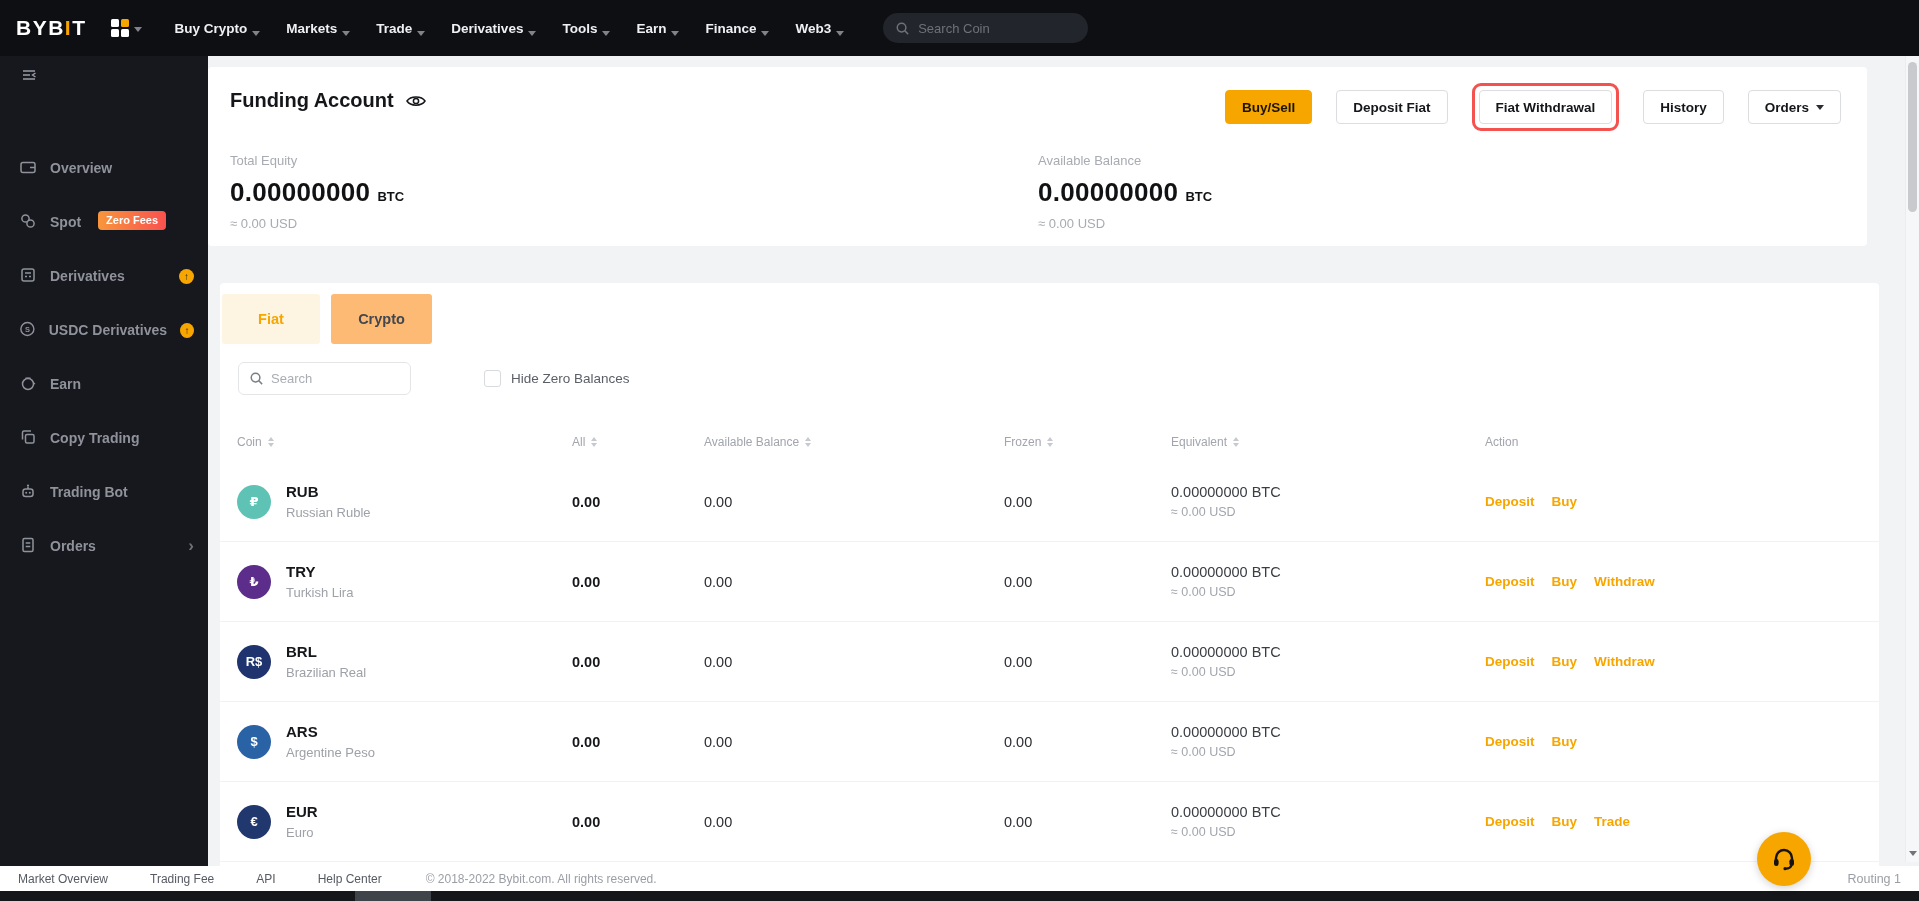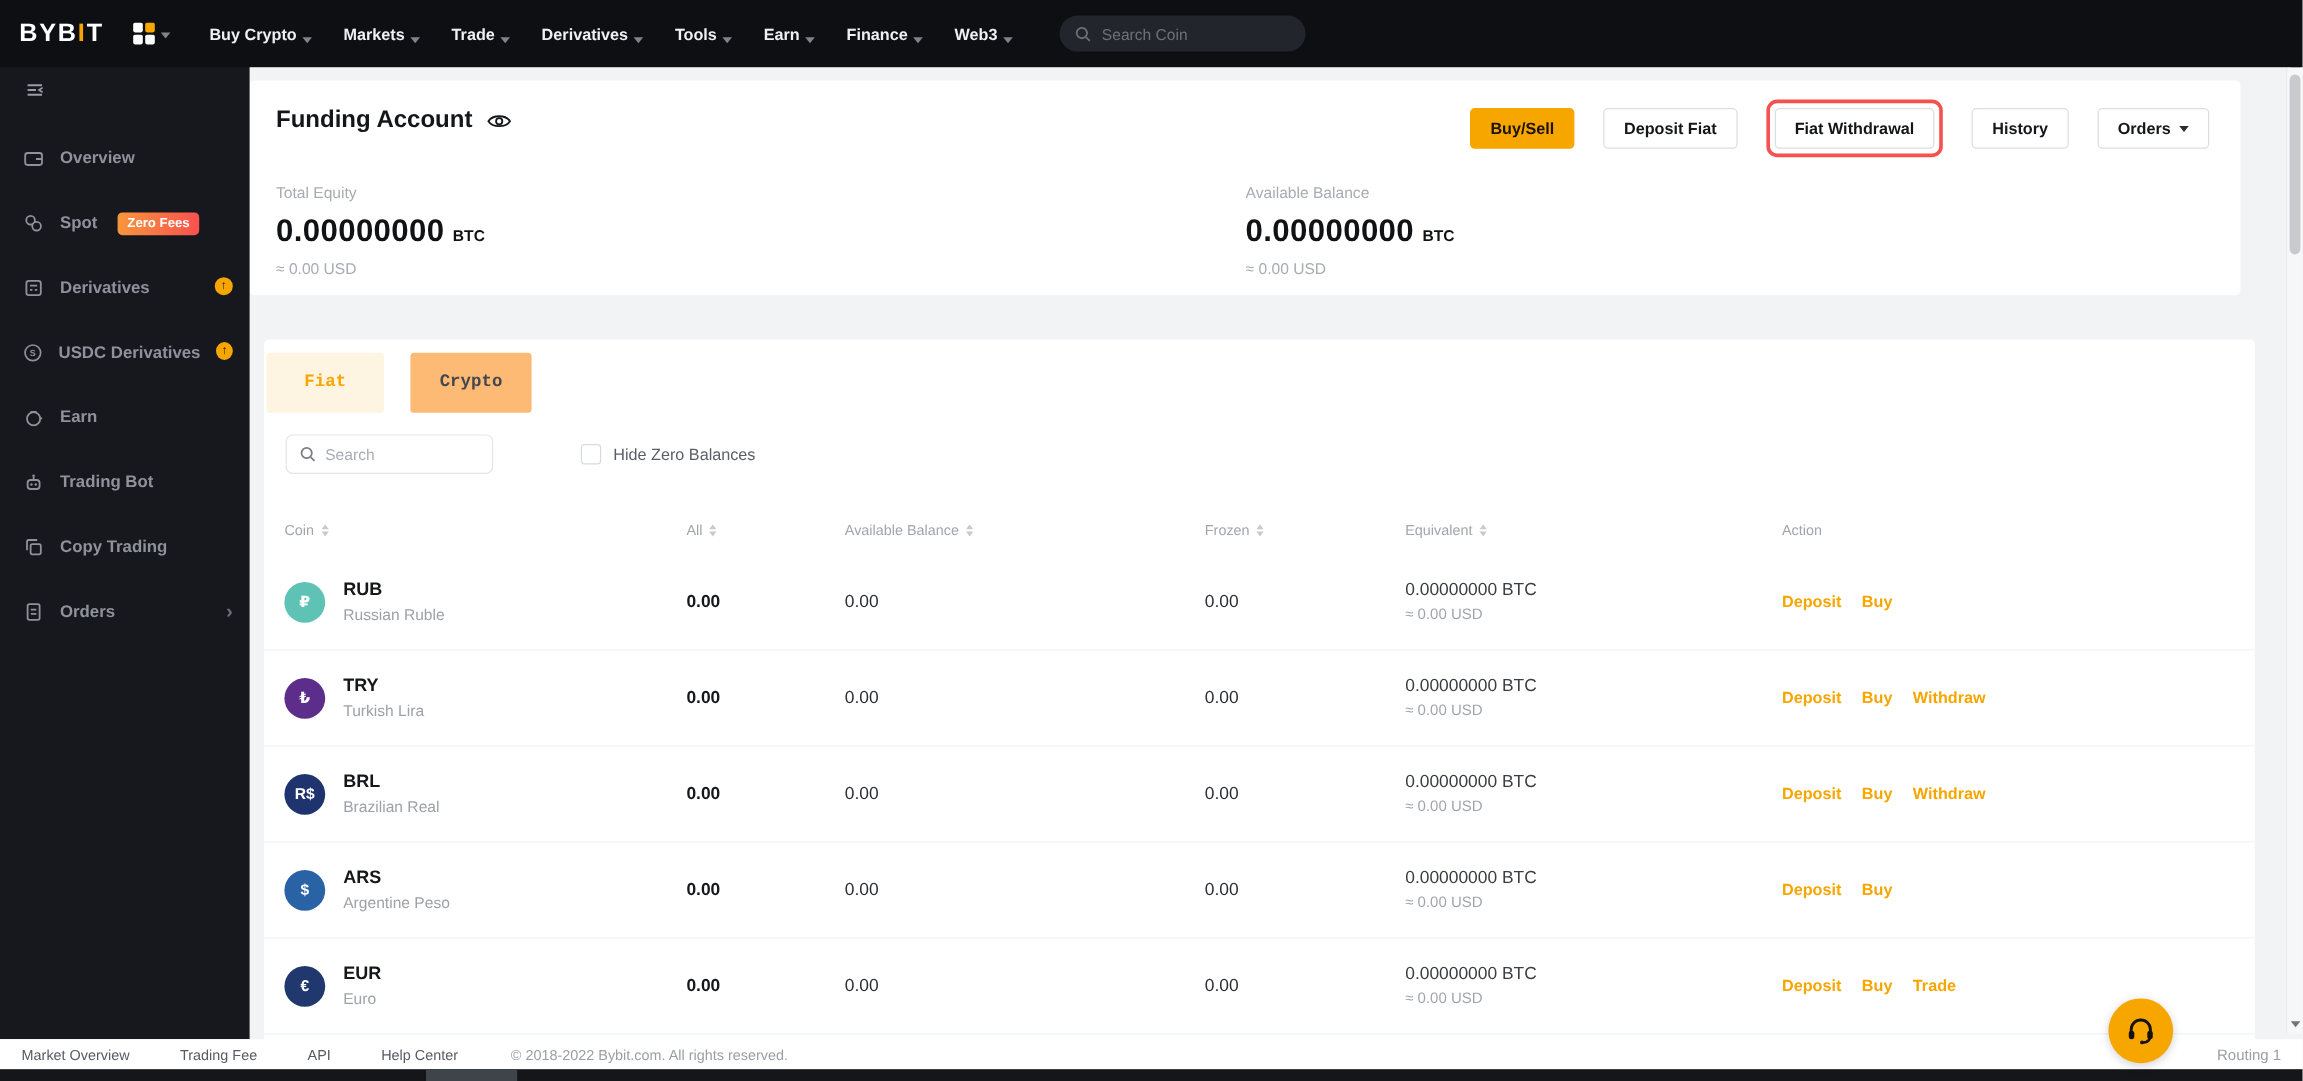--- a/index.html
+++ b/index.html
@@ -28,21 +28,21 @@
   .nav-right { margin-left:auto; display:flex; align-items:center; gap:22px; }
   .login { color:#fff; font-size:13.5px; font-weight:700; cursor:pointer; }
   .signup { background:#f7a600; color:#fff; font-size:13.5px; font-weight:700; height:31px; padding:0 17px;
             border:none; border-radius:4px; cursor:pointer; font-family:inherit; }
   .nav-icon { display:flex; align-items:center; cursor:pointer; }
 
   
   .sidebar { position:absolute; top:44px; left:0; width:208px; height:822px; background:#17181e; z-index:20; }
   .collapse { padding:22px 0 0 20px; cursor:pointer; }
   .side-items { margin-top:34px; }
-  .side-item { position:relative; height:54px; display:flex; align-items:flex-start; gap:13px;
+  .side-item { position:relative; height:54px; display:flex; align-items:flex-end; gap:13px;
                padding:0 14px 0 19px; color:#8f929b; font-size:14px; font-weight:600; cursor:pointer; }
   .side-item .lbl { white-space:nowrap; }
   .side-item.active { color:#f7a600; }
   .side-item.active::before { content:""; position:absolute; left:0; top:13px; bottom:13px; width:4px; background:#f7a600; }
   .zero-badge { margin-left:4px; background:linear-gradient(90deg,#f8963c,#f9514f); color:#fff; font-size:11px;
                 font-weight:700; padding:3px 8px 4px; border-radius:4px; }
   .promo-dot { margin-left:auto; width:15px; height:15px; border-radius:50%; background:#f7a600; color:#17181e;
                font-size:10px; font-weight:800; display:flex; align-items:center; justify-content:center; }
   .side-chevron { margin-left:auto; color:#6d7078; font-size:17px; line-height:1; }
 
@@ -62,21 +62,21 @@
   .balance.left { left:22px; } .balance.right { left:830px; }
   .bal-label { font-size:13px; color:#a8abb2; }
   .bal-line { margin-top:9px; display:flex; align-items:baseline; gap:7px; }
   .bal-value { font-size:26px; font-weight:800; color:#111214; letter-spacing:.3px; }
   .bal-unit { font-size:13px; font-weight:800; color:#111214; }
   .bal-usd { margin-top:8px; font-size:13px; color:#a8abb2; }
 
   
   .content-panel { position:absolute; left:220px; top:283px; width:1659px; height:583px; background:#fff;
                    border-radius:4px 4px 0 0; overflow:hidden; }
-  .tabs { position:absolute; left:2px; top:11px; display:flex; gap:22px;font-family:Liberation Mono, monospace; }
+  .tabs { position:absolute; left:2px; top:11px; display:flex; gap:11px; }
   .tab { height:50px; display:flex; align-items:center; justify-content:center; font-size:14.5px; font-weight:700;
          border-radius:3px; cursor:pointer; }
   .tab.fiat { width:98px; background:#fdf4e2; color:#f7a600; }
   .tab.crypto { width:101px; background:#fdba74; color:#43474f; }
   .filter-row { position:absolute; left:18px; top:79px; display:flex; align-items:center;gap:32px; }
   .search-box { width:173px; height:33px; border:1px solid #e3e5e9; border-radius:6px; display:flex;
                 align-items:center; padding:0 10px; gap:7px; background:#fff; }
   .search-box input { border:none; outline:none; font-size:13px; color:#43474f; width:120px; font-family:inherit; }
   .search-box input::placeholder { color:#a9adb3; }
   .hide-zero { display:flex; align-items:center; gap:10px; margin-left:41px; cursor:pointer; }
@@ -229,34 +229,34 @@
       <div class="side-item">
         <svg width="18" height="18" viewBox="0 0 18 18">
             <circle cx="9" cy="10" r="5.5" fill="none" stroke="#8f929b" stroke-width="1.5"></circle>
             <path d="M6.5 4.2 h5" stroke="#8f929b" stroke-width="1.5"></path>
             <path d="M14.5 9 l1.5 1" stroke="#8f929b" stroke-width="1.4"></path>
           </svg>
         <span class="lbl">Earn</span>
       </div>
       <div class="side-item">
         <svg width="18" height="18" viewBox="0 0 18 18">
+            <rect x="6.5" y="6.5" width="8.5" height="8.5" rx="1.5" fill="none" stroke="#8f929b" stroke-width="1.5"></rect>
+            <path d="M3.5 11.5 V4.5 a1.5 1.5 0 0 1 1.5-1.5 h7" fill="none" stroke="#8f929b" stroke-width="1.5"></path>
+          </svg>
+        <span class="lbl">Copy Trading</span>
+      </div>
+      <div class="side-item">
+        <svg width="18" height="18" viewBox="0 0 18 18">
             <rect x="4" y="7" width="10" height="7.5" rx="2.5" fill="none" stroke="#8f929b" stroke-width="1.5"></rect>
             <circle cx="7.2" cy="10.7" r="1" fill="#8f929b"></circle>
             <circle cx="10.8" cy="10.7" r="1" fill="#8f929b"></circle>
             <path d="M9 7 V4.5" stroke="#8f929b" stroke-width="1.5"></path>
             <circle cx="9" cy="3.5" r="1.1" fill="#8f929b"></circle>
           </svg>
         <span class="lbl">Trading Bot</span>
-      </div>
-      <div class="side-item">
-        <svg width="18" height="18" viewBox="0 0 18 18">
-            <rect x="6.5" y="6.5" width="8.5" height="8.5" rx="1.5" fill="none" stroke="#8f929b" stroke-width="1.5"></rect>
-            <path d="M3.5 11.5 V4.5 a1.5 1.5 0 0 1 1.5-1.5 h7" fill="none" stroke="#8f929b" stroke-width="1.5"></path>
-          </svg>
-        <span class="lbl">Copy Trading</span>
       </div>
       <div class="side-item">
         <svg width="18" height="18" viewBox="0 0 18 18">
             <rect x="4" y="2.5" width="10" height="13" rx="1.5" fill="none" stroke="#8f929b" stroke-width="1.5"></rect>
             <path d="M6.7 7 h4.6 M6.7 10.5 h4.6" stroke="#8f929b" stroke-width="1.4"></path>
           </svg>
         <span class="lbl">Orders</span>
         <span class="side-chevron">›</span>
       </div>
     </nav>

